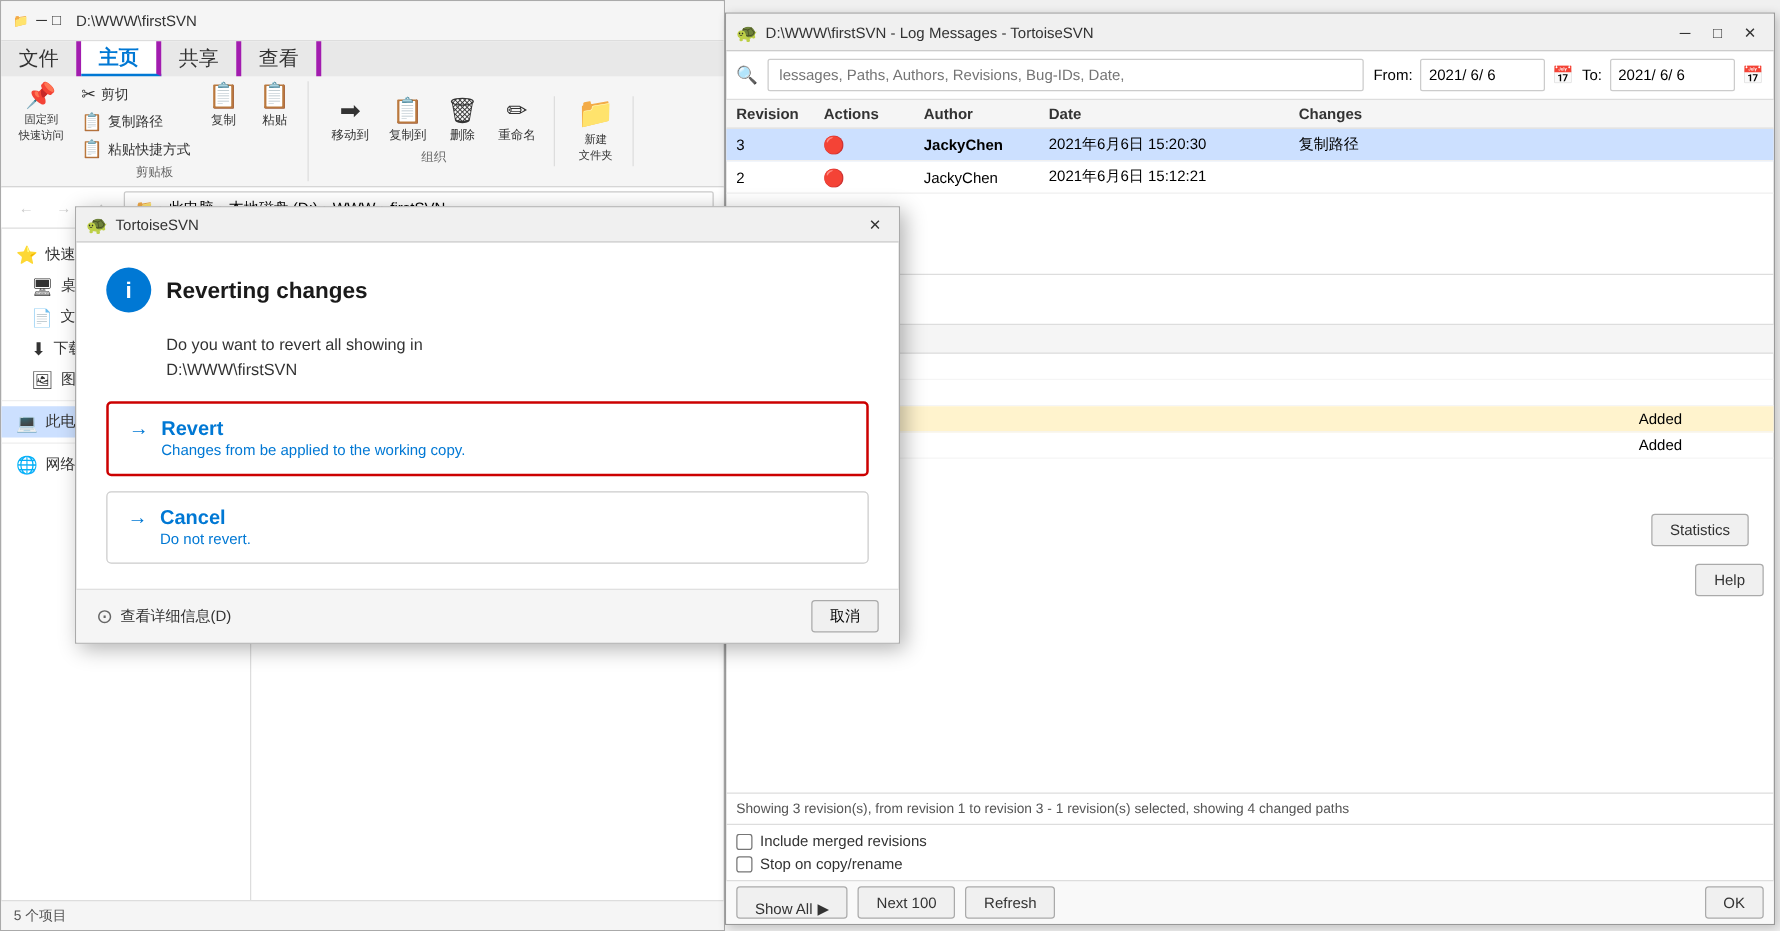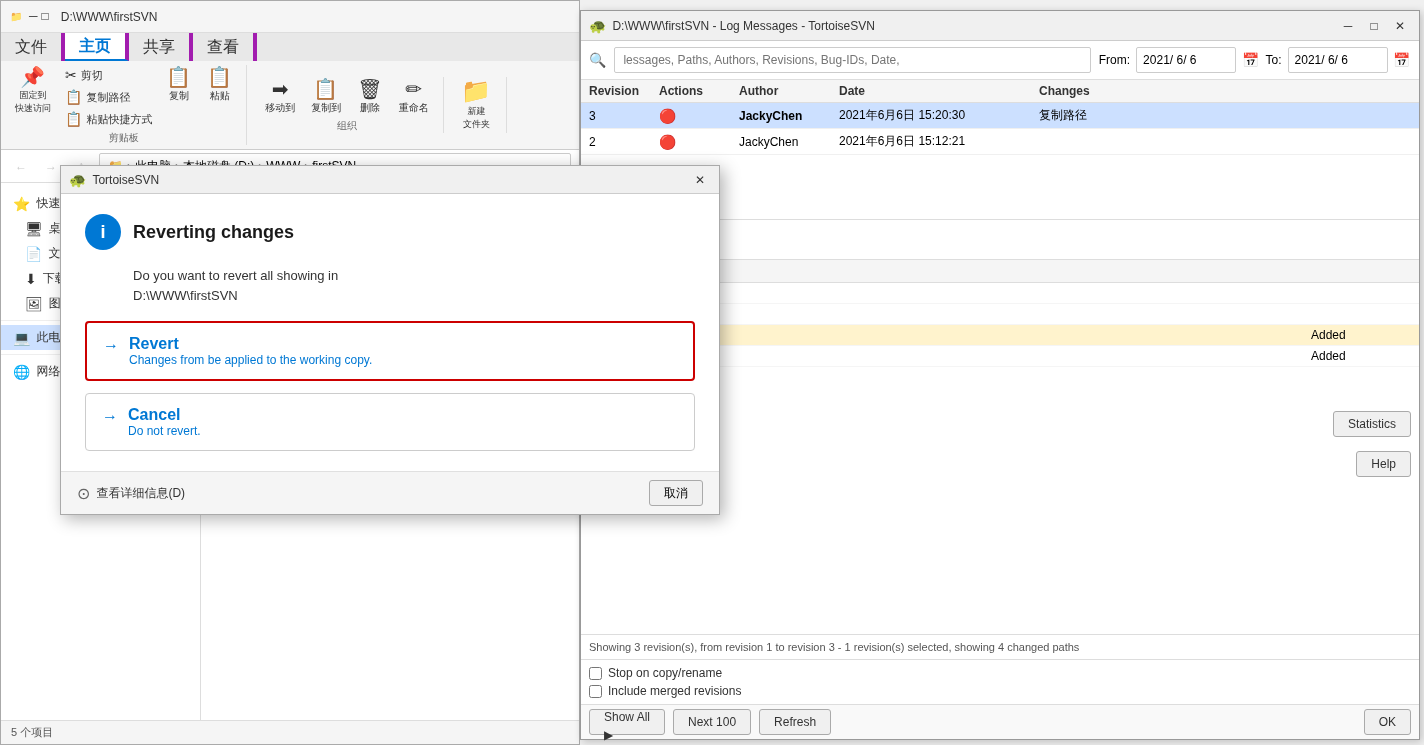--- a/index.html
+++ b/index.html
@@ -372,23 +372,22 @@
       padding: 0 14px;
       font-size: 12px;
       border: 1px solid #aaa;
       border-radius: 3px;
       background: #f0f0f0;
       cursor: pointer;
       color: #333;
     }
     .dropdown-btn {
       display: flex;
-      align-items: flex-start;
+      align-items: flex-end;
       gap: 4px;
-      flex-direction: column;
     }
 
     
     .tortoise-dialog {
       position: absolute;
       left: 60px; top: 165px;
       width: 660px;
       background: #fff;
       border: 1px solid #aaa;
       box-shadow: 4px 4px 16px rgba(0,0,0,0.3);
@@ -764,29 +763,29 @@
     </div>
   </div>
 
   <div class="svn-bottom">
     <span>Showing 3 revision(s), from revision 1 to revision 3 - 1 revision(s) selected, showing 4 changed paths</span>
   </div>
 
   <div class="svn-checkboxes">
     <div class="svn-checkbox-row">
       <input type="checkbox" style="">
-      <span>Stop on copy/rename</span>
+      <span>Include merged revisions</span>
     </div>
     <div class="svn-checkbox-row">
       <input type="checkbox" style="">
-      <span>Include merged revisions</span>
-    </div>
-  </div>
-
-  <div style="position:absolute; right:8px; top:400px;margin-left:47px;">
+      <span>Stop on copy/rename</span>
+    </div>
+  </div>
+
+  <div style="position:absolute; right:20px; top:400px;margin-left:47px;">
     <button class="svn-btn">Statistics</button>
   </div>
   <div style="position:absolute; right:8px; top:440px;">
     <button class="svn-btn">Help</button>
   </div>
 
   <div class="svn-footer" style="margin-top:auto">
     <div class="svn-footer-left">
       <button class="svn-btn dropdown-btn">
         <span>Show All</span>

